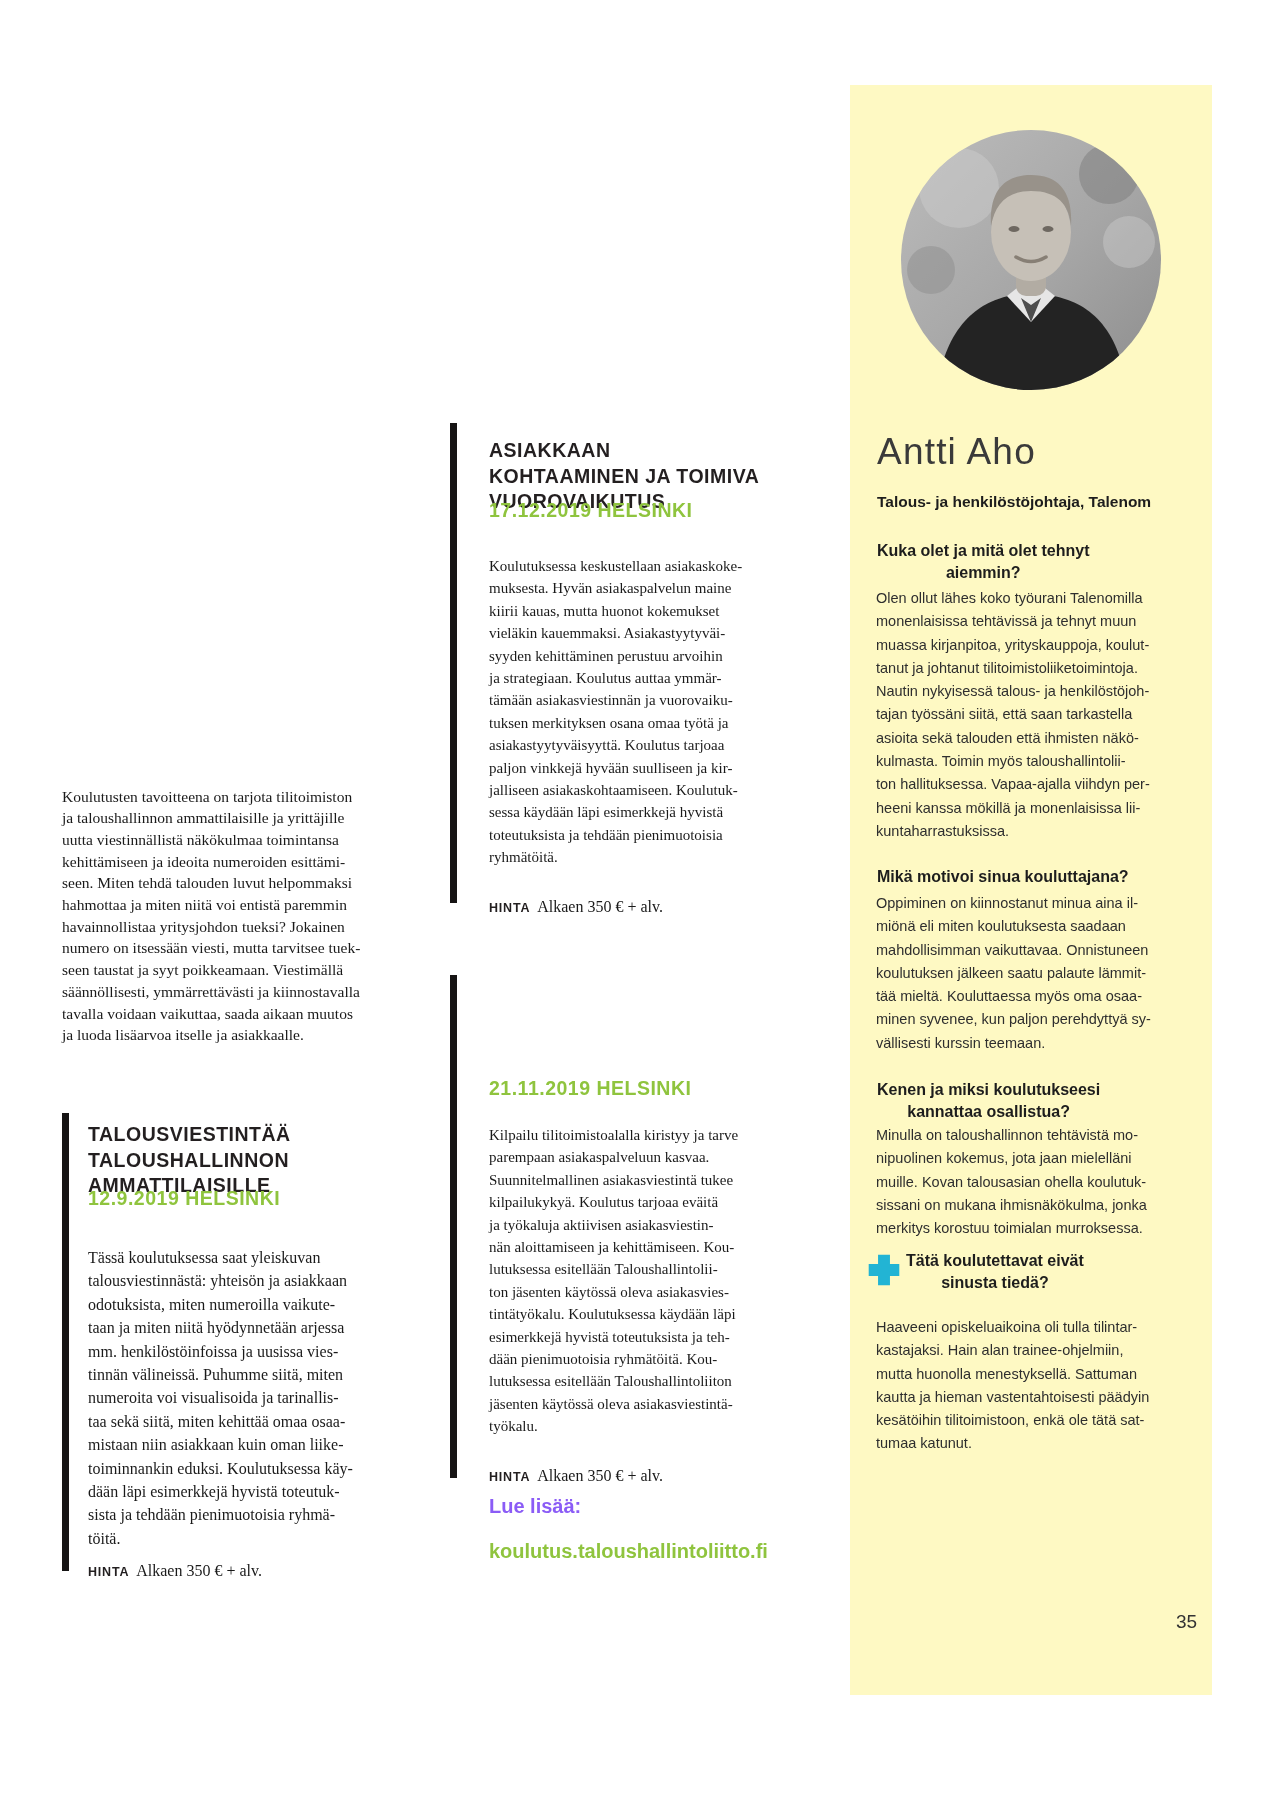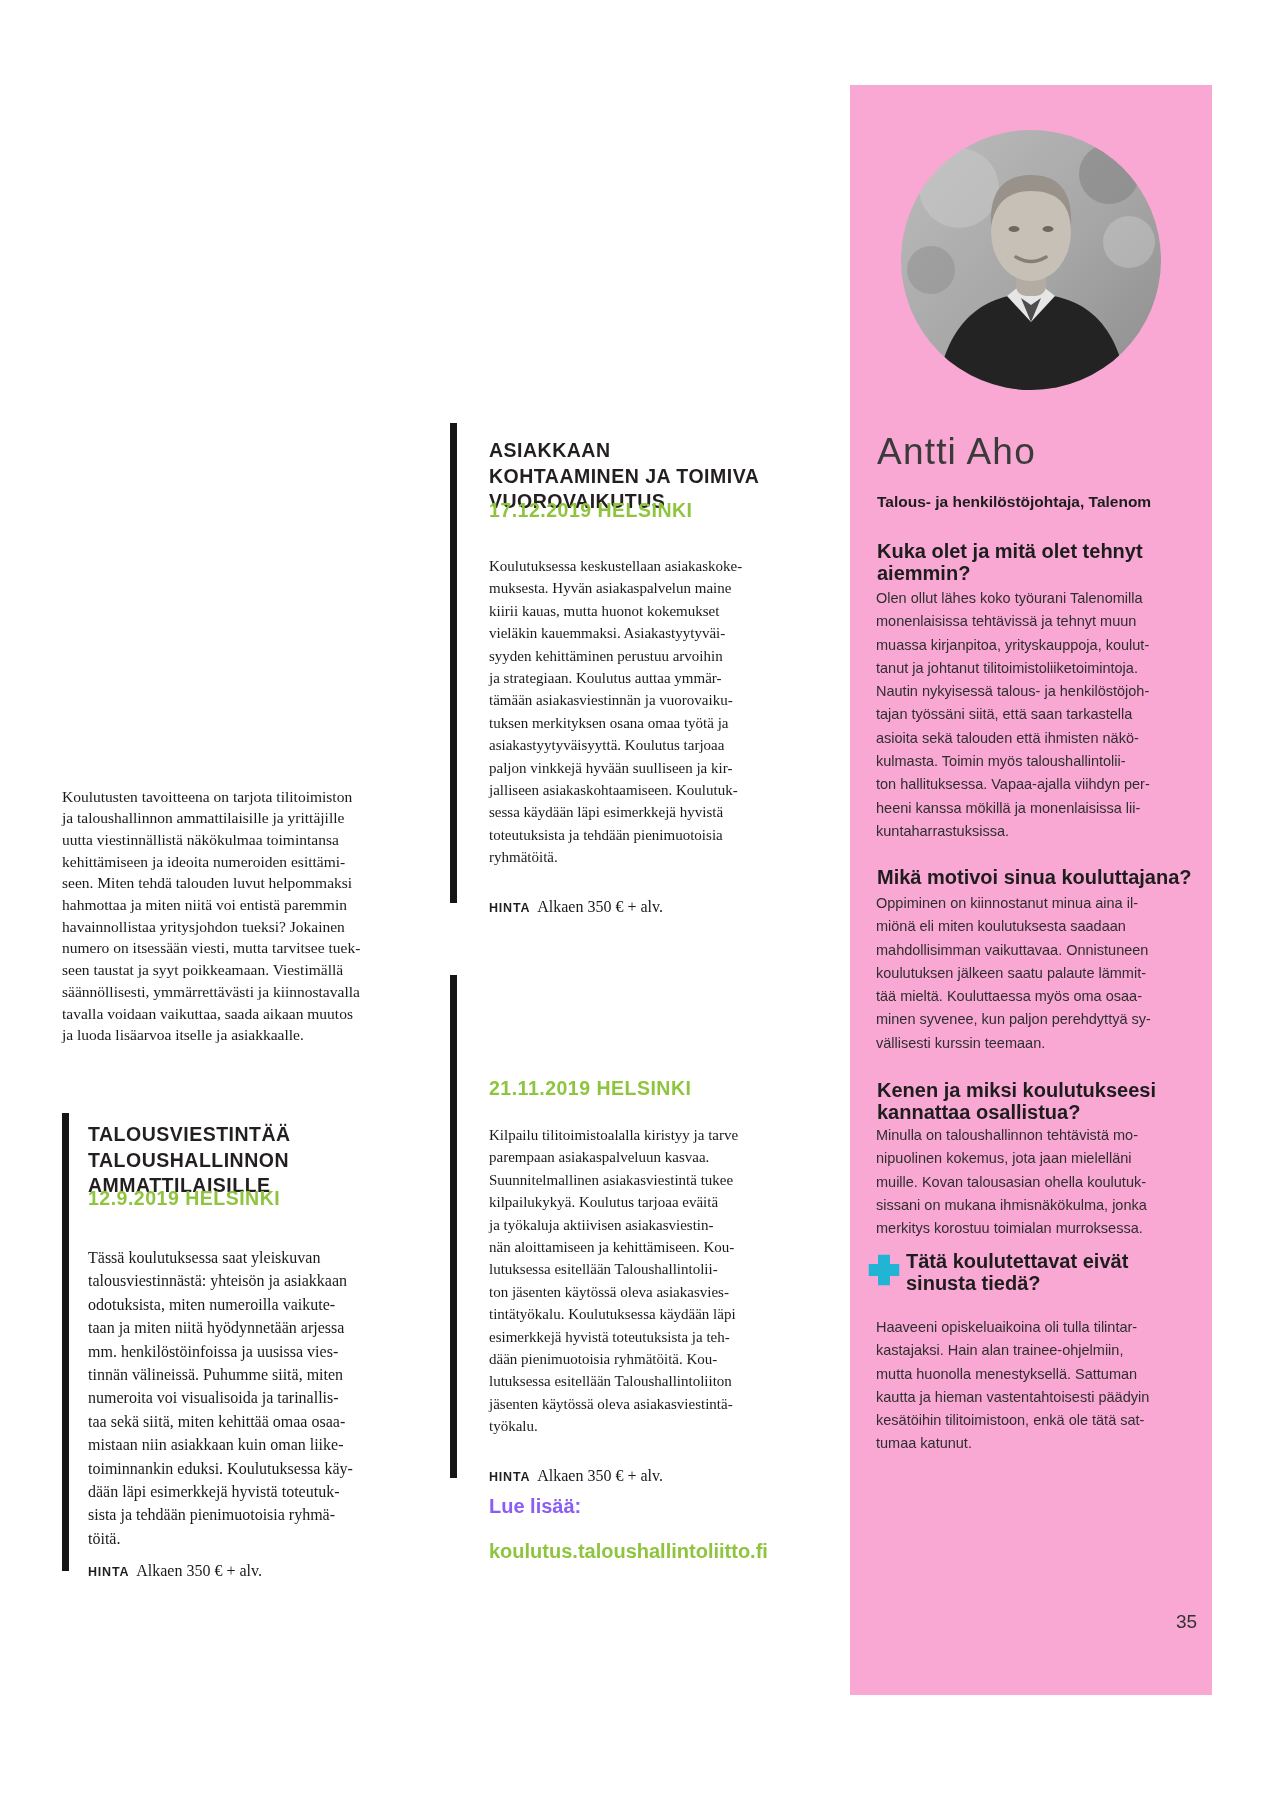--- a/index.html
+++ b/index.html
@@ -38,25 +38,25 @@
 
   .price{font-family:"Liberation Serif",serif;font-size:16px;color:#1a1a1a;}
   .price-label{font-family:"Liberation Sans",sans-serif;font-weight:700;
                font-size:12.5px;letter-spacing:0.8px;color:#231f20;margin-right:7px;}
 
   .readmore-label{left:489px;top:1495px;font-size:20px;font-weight:700;color:#8b5cf6;}
   .readmore-url{left:489px;top:1540px;font-size:20px;font-weight:700;color:#8fc43e;
                 text-decoration:none;cursor:pointer;}
 
   
-  .panel{position:absolute;left:850px;top:85px;width:362px;height:1610px;background:#f9a8d4;}
+  .panel{position:absolute;left:850px;top:85px;width:362px;height:1610px;background:#fef9c3;}
   .photo{position:absolute;left:51px;top:45px;width:260px;height:260px;border-radius:50%;overflow:hidden;}
   .pname{left:27px;top:346px;font-size:37px;font-weight:400;letter-spacing:1.2px;color:#3a3a3a;}
   .prole{left:27px;top:408px;font-size:15.5px;font-weight:700;color:#1d1d1d;}
-  .q{font-size:20px;line-height:22.4px;font-weight:700;color:#1d1d1d;}
+  .q{font-size:16px;line-height:22.4px;font-weight:700;color:#1d1d1d;text-align:center;}
   .a{font-size:14.5px;line-height:23.3px;color:#2e2e2e;width:312px;}
   .q1{left:27px;top:455px;}  .a1{left:26px;top:502px;}
   .q2{left:27px;top:781px;}  .a2{left:26px;top:807px;}
   .q3{left:27px;top:994px;}  .a3{left:26px;top:1039px;}
   .plus{left:17px;top:1168px;width:34px;height:34px;}
   .q4{left:56px;top:1165px;}
   .a4{left:26px;top:1215px;margin-top:16px;}
   .pagenum{left:326px;top:1526px;font-size:19px;color:#333333;}
 </style>
 </head>

